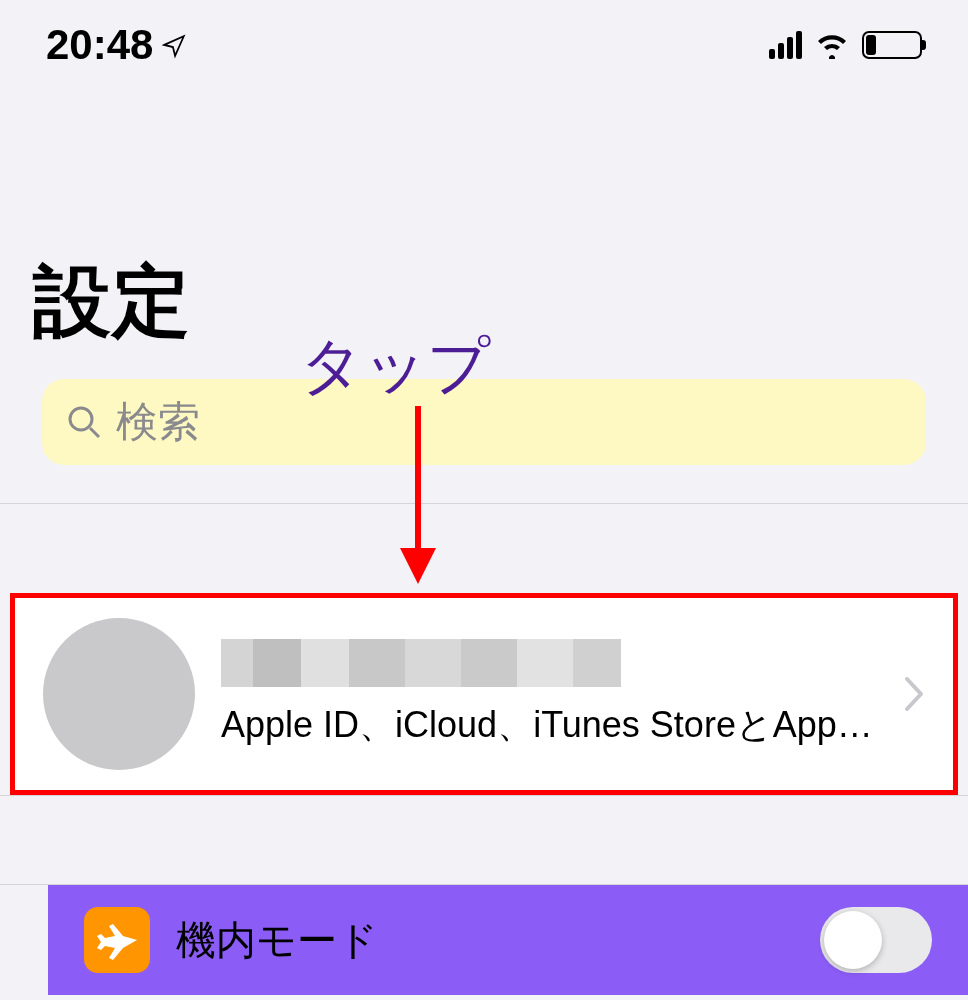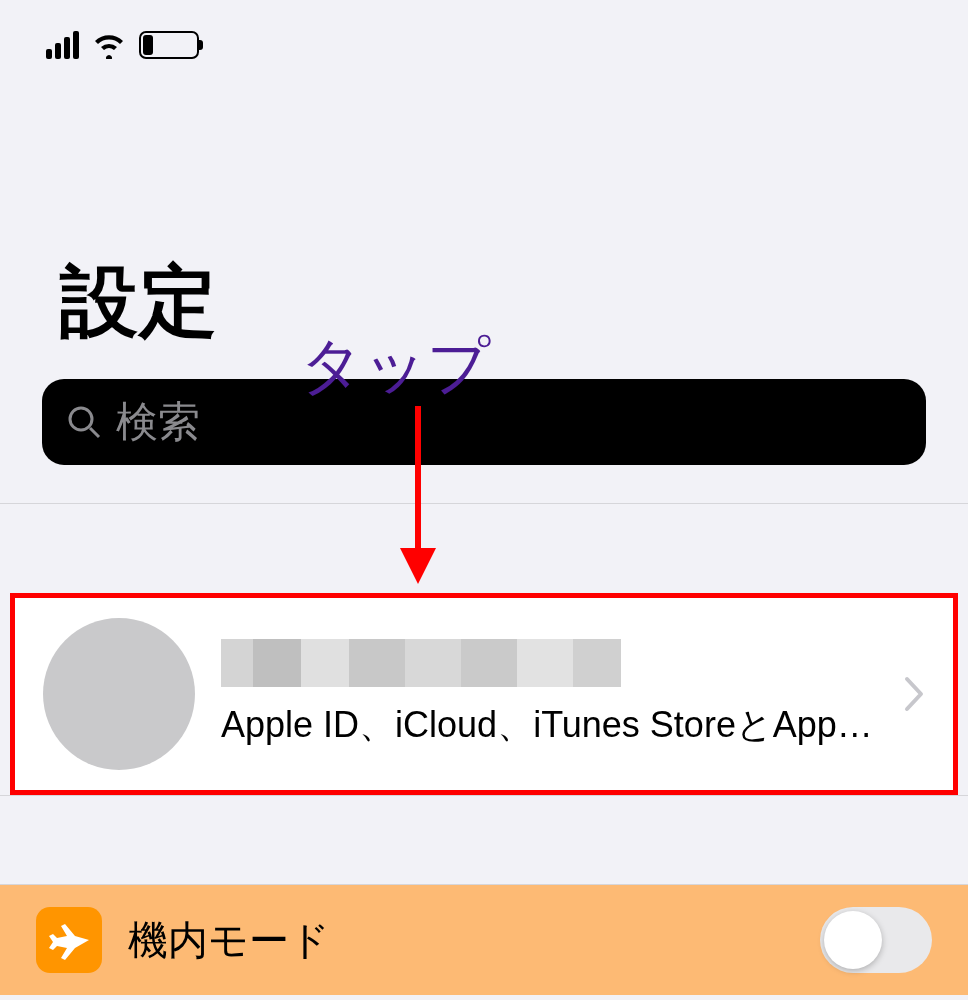--- a/index.html
+++ b/index.html
@@ -79,35 +79,35 @@
     left: 2px;
     top: 2px;
     bottom: 2px;
     width: 10px;
     background: #000;
     border-radius: 3px;
   }
 
   
   .page-header {
-    padding: 160px 60px 24px;
+    padding: 160px 33px 24px;
   }
   .page-title {
     font-size: 78px;
     font-weight: 700;
     color: #000;
     letter-spacing: 1px;
   }
 
   
   .search-wrap {
     padding: 0 42px 38px;
   }
   .search-bar {
-    background: #000000;
+    background: #fef9c3;
     border-radius: 22px;
     height: 86px;
     display: flex;
     align-items: center;
     padding: 0 24px;
     gap: 14px;
   }
   .search-icon {
     width: 36px;
     height: 36px;
@@ -180,25 +180,26 @@
 
   .gap-block {
     height: 90px;
     background: #f2f2f7;
     border-top: 1px solid #d6d6da;
     border-bottom: 1px solid #d6d6da;
   }
 
   
   .list-row {
-    background: #fdba74;
+    background: #8b5cf6;
     display: flex;
     align-items: center;
     padding: 22px 36px;
     gap: 26px;
+    margin-left: 48px;
   }
   .airplane-icon-box {
     width: 66px;
     height: 66px;
     background: #ff9500;
     border-radius: 14px;
     display: flex;
     align-items: center;
     justify-content: center;
     flex-shrink: 0;
@@ -245,20 +246,26 @@
     position: absolute;
     top: 406px;
     left: 388px;
     pointer-events: none;
   }
 </style>
 </head>
 <body>
 
 <div class="status-bar">
+  <div class="status-left">
+    <span class="time">20:48</span>
+    <svg class="location-icon" viewBox="0 0 24 24" fill="none" stroke="#000" stroke-width="1.6">
+      <path d="M3 11 L21 3 L13 21 L11 13 Z" fill="none"></path>
+    </svg>
+  </div>
   <div class="status-right">
     <div class="signal-bars">
       <div class="bar"></div>
         <div class="bar"></div>
         <div class="bar"></div>
         <div class="bar"></div>
     </div>
     <svg class="wifi-icon" viewBox="0 0 36 28" fill="#000">
       <path d="M18 24 a3 3 0 1 0 0.001 0 Z"></path>
       <path d="M10 16 a12 12 0 0 1 16 0 l-3 3 a8 8 0 0 0 -10 0 Z"></path>

